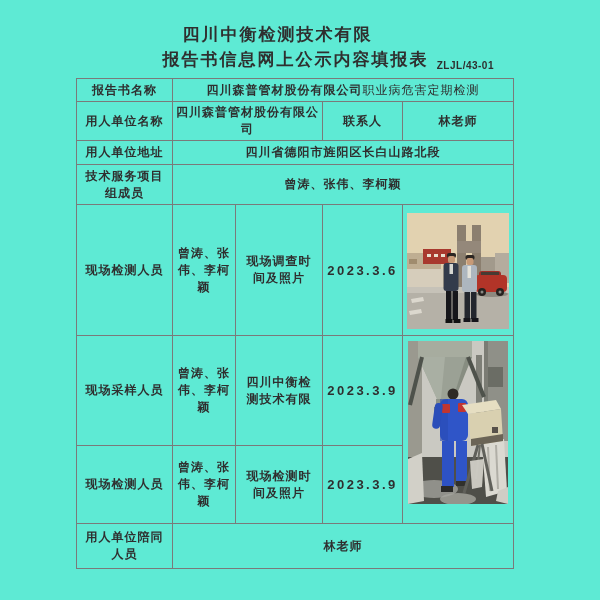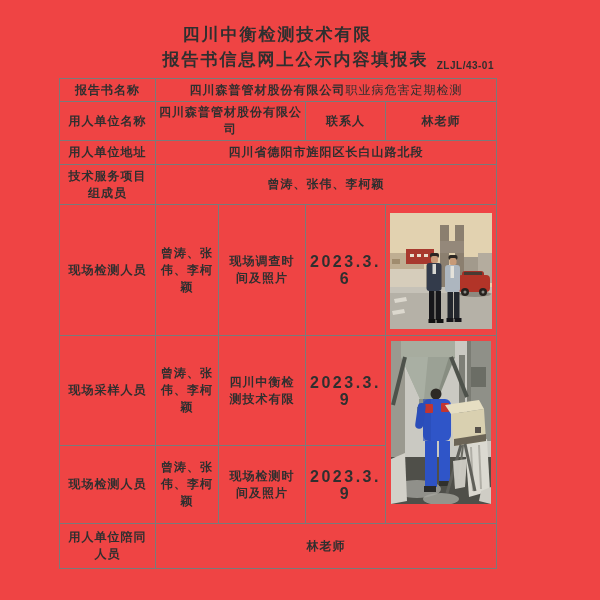--- a/index.html
+++ b/index.html
@@ -1,42 +1,42 @@
 <!DOCTYPE html>
 <html style="--color-border: #7a7a7a; --color-text: #2f2f2f; --color-photo-sky: #e2d2b0; --color-car-red: #b23428; --color-worker-blue: #2f55c8; --color-instrument-beige: #d9d0b0;"><head>
 <meta charset="utf-8">
 <style>
   html,body{margin:0;padding:0;}
   body{
     width:600px;height:600px;background:#ffffff;
     font-family:"Liberation Sans","DejaVu Sans",sans-serif;
     color:var(--color-text,#2f2f2f);
   }
-  .page{position:relative;width:600px;height:600px;background:#ef4444;overflow:hidden;}
+  .page{position:relative;width:600px;height:600px;background:#5eead4;overflow:hidden;}
 
   .header{position:absolute;left:59px;top:24px;width:437px;text-align:center;font-weight:700;}
   .title1{font-size:17px;letter-spacing:2px;line-height:22px;}
   .title2wrap{position:relative;margin-top:3px;}
   .title2{font-size:17px;letter-spacing:2px;line-height:22px;margin-left:36px;}
   .doc-code{position:absolute;right:2px;bottom:0;font-size:10px;letter-spacing:0.5px;font-weight:700;}
 
   table.report{
-    position:absolute;left:59px;top:78px;width:437px;
+    position:absolute;left:76px;top:78px;width:437px;
     border-collapse:collapse;table-layout:fixed;
   }
   td{
     border:1px solid var(--color-border,#7a7a7a);
     font-size:12px;font-weight:700;letter-spacing:1px;line-height:17px;
     text-align:center;vertical-align:middle;padding:2px;
     overflow:hidden;word-break:break-all;
   }
   td.lbl{padding:2px 8px;}
   td.members{padding:2px 4px;}
   td.caption{padding:2px 10px;margin-top:31px;}
-  td.date{font-size:16px;letter-spacing:2.5px;}
+  td.date{font-size:13px;letter-spacing:2.5px;}
   td.photo-cell{padding:0;vertical-align:top;}
   .suffix{font-weight:400;}
   .photo{display:block;margin:8px auto 0;}
   .photo2{margin-top:5px;}
 </style>
 </head>
 <body>
 
 <div class="page">
 

